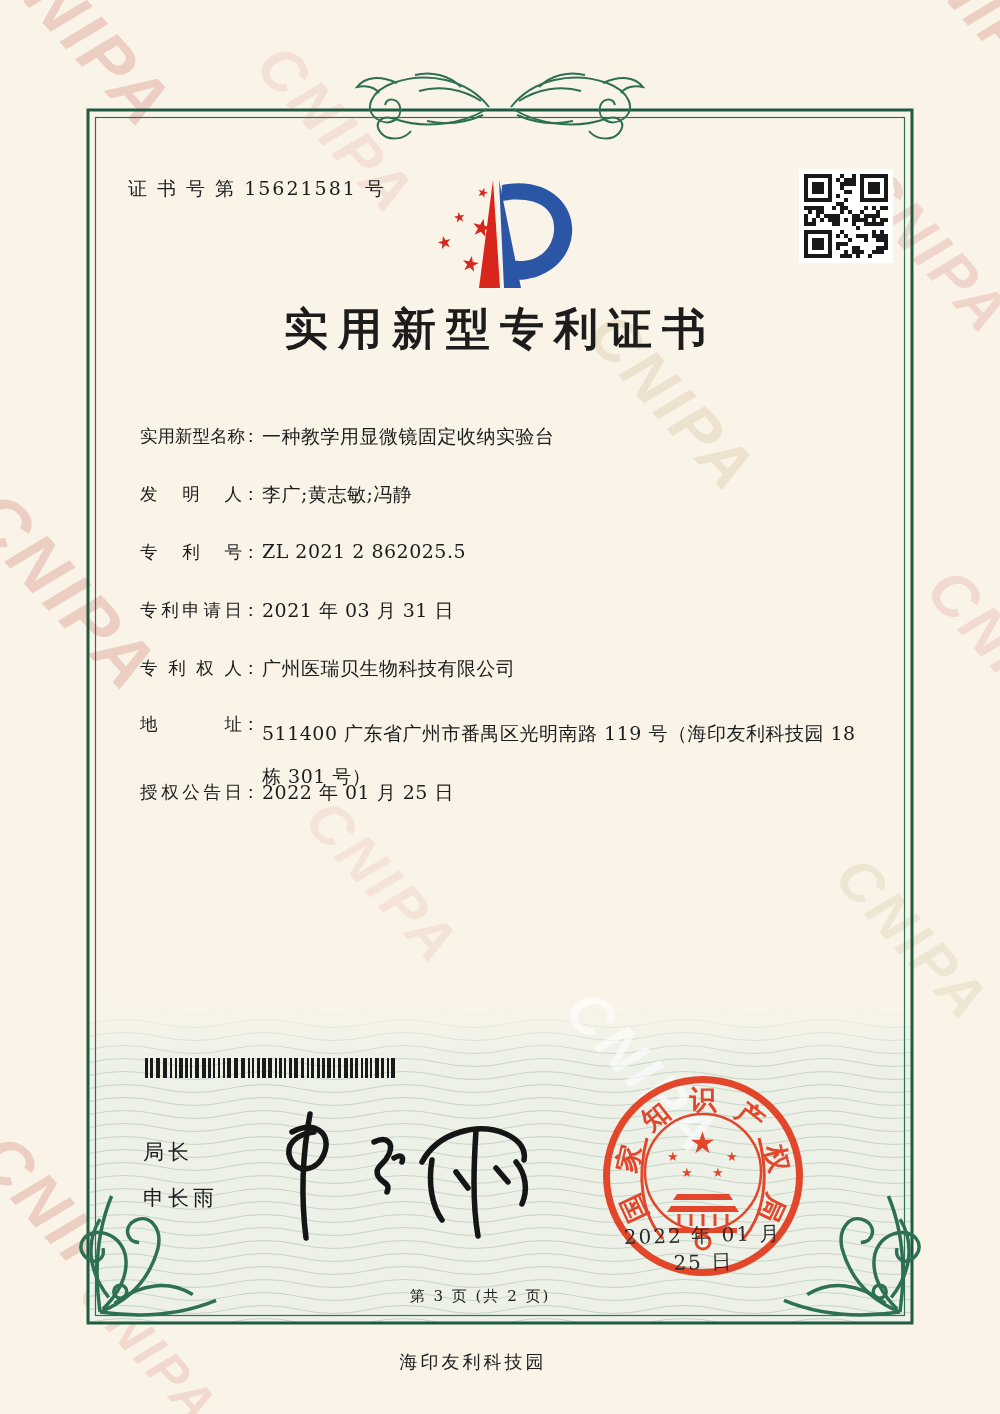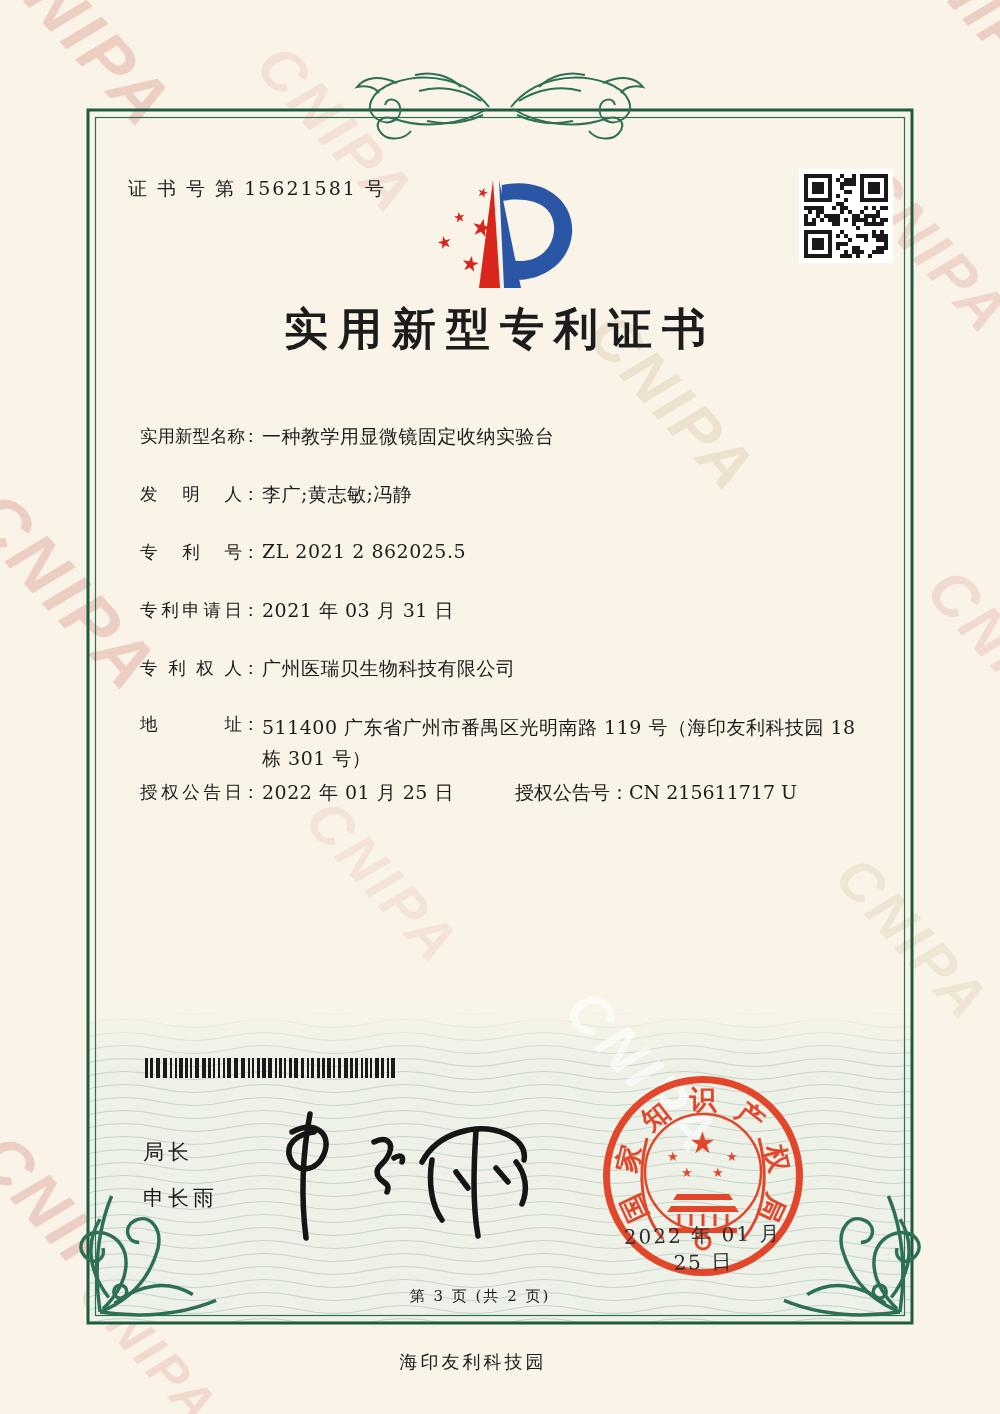--- a/index.html
+++ b/index.html
@@ -34,21 +34,21 @@
   .qr .fp::after{content:"";position:absolute;left:4px;top:4px;width:12px;height:12px;background:#191919;}
   .title{left:0;top:300px;width:1000px;text-align:center;font-size:44px;font-weight:700;
          letter-spacing:10px;z-index:5;}
 
   
   .row{position:absolute;left:140px;font-size:19px;z-index:5;white-space:nowrap;}
   .lbl{display:inline-block;width:102px;text-align:justify;text-align-last:justify;
        font-size:17.5px;vertical-align:top;}
   .col{display:inline-block;width:14px;font-size:17.5px;vertical-align:top;}
   .val{display:inline-block;margin-left:6px;vertical-align:top;letter-spacing:0.5px;}
-  .val.wrap{white-space:normal;width:612px;line-height:31px;}
+  .val.wrap{white-space:normal;width:612px;line-height:43px;}
   .grant-right{position:absolute;left:375px;top:0;}
 
   
   .paras{left:130px;top:826px;width:746px;z-index:5;font-size:19px;line-height:31px;
          text-align:justify;}
   .paras p{margin:0;text-indent:2em;}
 
   
   .barcode{left:145px;top:1058px;width:258px;height:20px;z-index:5;}
   .barcode i{position:absolute;top:0;bottom:0;background:#1a1a1a;}
@@ -272,23 +272,20 @@
   <span class="lbl">专利申请日</span><span class="col">：</span><span class="val">2021 年 03 月 31 日</span>
 </div>
 <div class="row" style="top:656px;">
   <span class="lbl">专利权人</span><span class="col">：</span><span class="val">广州医瑞贝生物科技有限公司</span>
 </div>
 <div class="row" style="top:712px;">
   <span class="lbl">地址</span><span class="col">：</span><span class="val wrap">511400 广东省广州市番禺区光明南路 119 号（海印友利科技园 18 栋 301 号）</span>
 </div>
 <div class="row" style="top:780px;width:760px;">
   <span class="lbl">授权公告日</span><span class="col">：</span><span class="val">2022 年 01 月 25 日</span>
-  <span class="grant-right">
-    <span>授权公告号</span><span>：</span><span>CN 215611717 U</span>
-  </span>
 </div>
 
 <div class="abs paras">
 </div>
 
 <div class="abs barcode">
     <i style="left: 0px; width: 3px;"></i>
     <i style="left: 5px; width: 3px;"></i>
     <i style="left: 11px; width: 4px;"></i>
     <i style="left: 18px; width: 4px;"></i>

